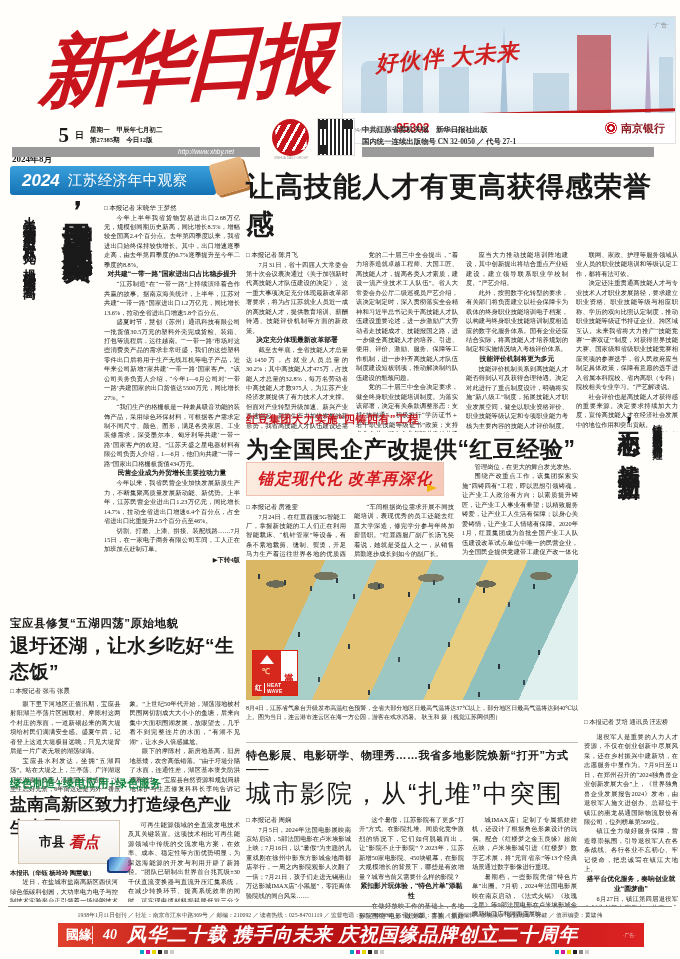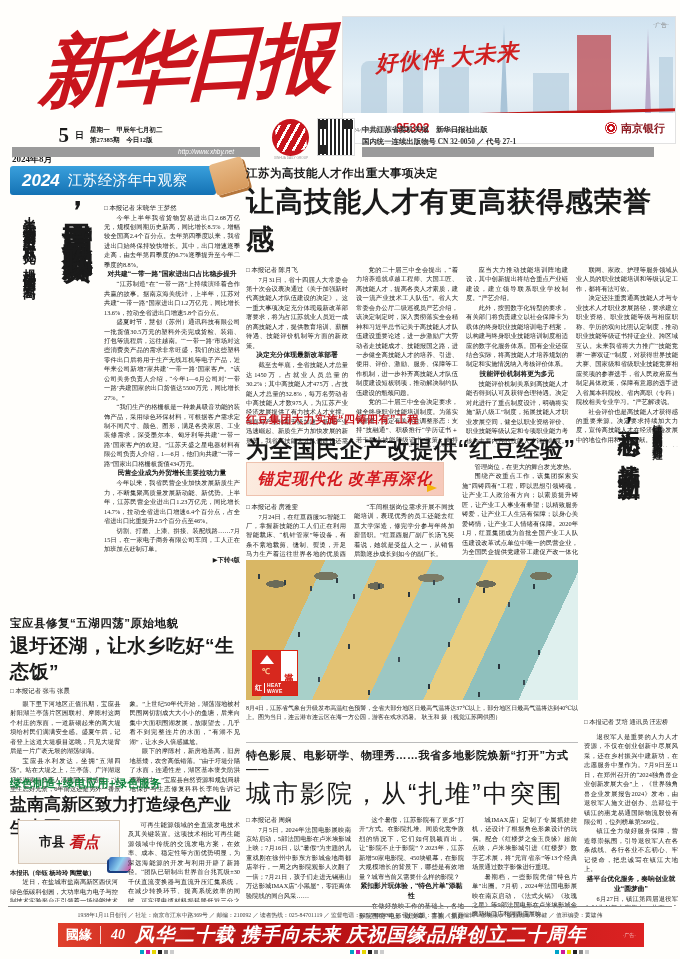--- a/index.html
+++ b/index.html
@@ -150,21 +150,21 @@
   .kandian .cd{position:absolute;right:-12px;bottom:-8px;width:22px;height:14px;border-radius:3px;
      background:linear-gradient(120deg,#2a63b8,#8fd0f0,#d84a9a);box-shadow:-2px 2px 0 #1a3f80;}
   .gn-c1{position:absolute;left:0;top:92px;width:108px;height:34px;overflow:hidden;}
   .gn-c2{position:absolute;left:118px;top:44px;width:112px;height:82px;overflow:hidden;}
   .gn-by{font-weight:bold;text-indent:0 !important;}
   
   .footline{left:8px;top:906px;width:664px;height:1px;background:#888;}
   .footinfo{left:8px;top:911px;width:664px;text-align:center;font-size:5.8px;color:#444;}
   .bottomad{left:58px;top:923px;width:586px;height:24px;background:linear-gradient(90deg,#e0402c,#b40f12 35%,#c51b1b 75%,#d22);
      display:flex;align-items:center;color:#fff;padding:0 8px;box-sizing:border-box;gap:10px;}
-  .bottomad .gy{font-size:13px;font-weight:900;border-right:1px solid rgba(255,255,255,.8);padding-right:8px;}
+  .bottomad .gy{font-size:13px;font-weight:900;border-right:1px solid rgba(255,255,255,.8);}
   .bottomad .n20{font-size:14px;font-weight:900;font-style:italic;}
   .bottomad .slog{font-size:19px;font-weight:900;font-style:italic;letter-spacing:1px;white-space:nowrap;}
   .bottomad .tag{margin-left:auto;font-size:5px;color:#f3bcbc;}
   .regdots{position:absolute;top:950px;width:40px;height:4px;display:flex;gap:2px;}
   .regdots i{width:4px;height:4px;display:block;}
   .rd1{left:140px;} .rd2{left:350px;} .rd3{left:555px;}
   .regdots i:nth-child(1){background:#00a3c8;} .regdots i:nth-child(2){background:#d0189a;}
   .regdots i:nth-child(3){background:#e8d800;} .regdots i:nth-child(4){background:#222;}
   .regdots i:nth-child(5){background:#888;} .regdots i:nth-child(6){background:#ccc;}
 </style>
@@ -240,21 +240,20 @@
     <p>“江苏制造”在“一带一路”上持续演绎着合作共赢的故事。据南京海关统计，上半年，江苏对共建“一带一路”国家进出口1.2万亿元，同比增长13.6%，拉动全省进出口增速5.8个百分点。</p>
     <p>盛夏时节，慧创（苏州）通讯科技有限公司一批货值30.5万元的塑料外壳完成货检、装箱、打包等流程后，运往越南。“‘一带一路’市场对这些消费类产品的需求非常旺盛，我们的这些塑料零件出口后将用于生产无线耳机等电子产品，近年来公司新增7家共建‘一带一路’国家客户。”该公司关务负责人介绍，“今年1—6月公司对‘一带一路’共建国家的出口货值达5500万元，同比增长27%。”</p>
     <p>“我们生产的格栅板是一种兼具吸音功能的装饰产品，采用绿色环保材料，可根据客户需求定制不同尺寸、颜色、图形，满足各类家居、工业装修需求，深受墨尔本、匈牙利等共建‘一带一路’国家客户的欢迎。”江苏天盛之星电器材料有限公司负责人介绍，1—6月，他们向共建“一带一路”国家出口格栅板货值434万元。</p>
     <p class="subh">民营企业成为外贸增长主要拉动力量</p>
     <p>今年以来，我省民营企业加快发展新质生产力，不断集聚高质量发展新动能、新优势。上半年，江苏民营企业进出口1.23万亿元，同比增长14.7%，拉动全省进出口增速6.4个百分点，占全省进出口比重提升2.5个百分点至46%。</p>
     <p>切割、打磨、上漆、拼接、装配线路……7月15日，在一家电子商务有限公司车间，工人正在加班加点赶制订单。</p>
     <span class="jump">▶下转4版</span>
   </div>
 
   <div class="abs talent">
-    <div class="kicker">江苏为高技能人才作出重大事项决定</div>
     <div class="hl">让高技能人才有更高获得感荣誉感</div>
     <div class="cols4 bodytxt">
       <div class="c">
         <p class="byline" style="text-indent:0;">□ 本报记者 陈月飞</p>
         <p>7月31日，省十四届人大常委会第十次会议表决通过《关于加强新时代高技能人才队伍建设的决定》。这一重大事项决定充分体现最新改革部署要求，将为占江苏就业人员近一成的高技能人才，提供教育培训、薪酬待遇、技能评价机制等方面的新政策。</p>
         <p class="subh">决定充分体现最新改革部署</p>
         <p>截至去年底，全省技能人才总量达1450万，占就业人员总量的30.2%；其中高技能人才475万，占技能人才总量的32.8%，每万名劳动者中高技能人才数975人，为江苏产业经济发展提供了有力技术人才支撑。但面对产业转型升级加速、新兴产业迅速崛起、新质生产力加快发展的新形势，我省高技能人才队伍建设还需进一步加强和改进。</p>
       </div>
       <div class="c">
         <p>党的二十届三中全会提出，“着力培养造就卓越工程师、大国工匠、高技能人才，提高各类人才素质，建设一流产业技术工人队伍”。省人大常委会办公厅二级巡视员严艺介绍，该决定制定时，深入贯彻落实全会精神和习近平总书记关于高技能人才队伍建设重要论述，进一步激励广大劳动者走技能成才、技能报国之路，进一步健全高技能人才的培养、引进、使用、评价、激励、服务、保障等工作机制，进一步补齐高技能人才队伍制度建设短板弱项，推动解决制约队伍建设的瓶颈问题。</p>

